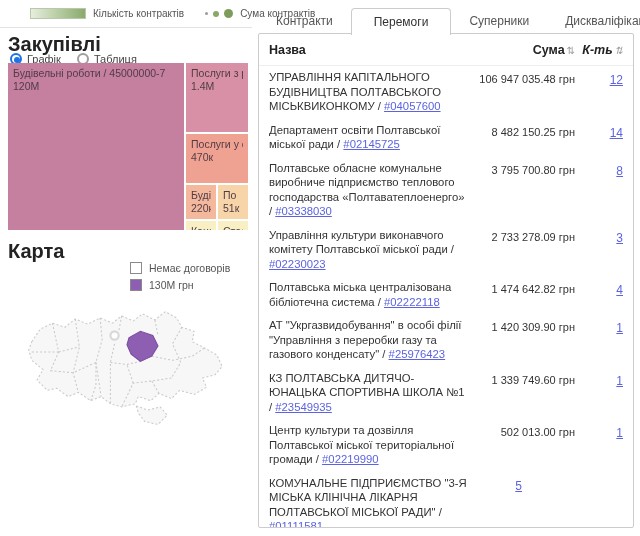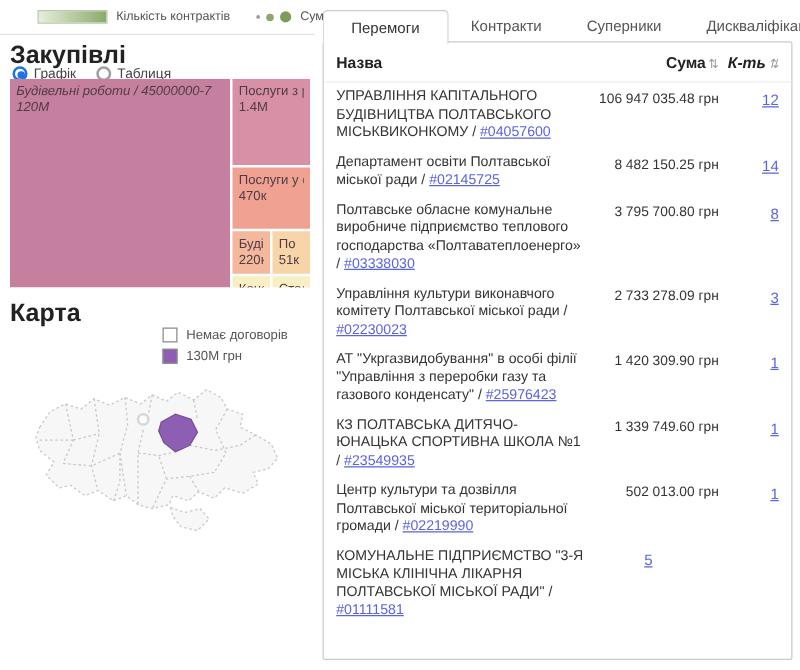--- a/index.html
+++ b/index.html
@@ -86,21 +86,21 @@
         <span class="radio-circle"></span>
         <span>Графік</span>
       </span>
       <span class="radio-item">
         <span class="radio-circle"></span>
         <span>Таблиця</span>
       </span>
     </div>
 
   <div class="treemap" id="treemap">
-      <div class="tm-cell" style="left: 0px; top: 0px; width: 176px; height: 167px; background: rgb(197, 127, 159); font-style: italic;">
+      <div class="tm-cell" style="left: 0px; top: 0px; width: 176px; height: 167px; background: rgb(197, 127, 159);">
         <span class="tm-label">Будівельні роботи / 45000000-7</span>
         <span class="tm-value">120М</span>
       </div>
       <div class="tm-cell" style="left: 178px; top: 0px; width: 62px; height: 69px; background: rgb(216, 144, 166);">
         <span class="tm-label">Послуги з р</span>
         <span class="tm-value">1.4М</span>
       </div>
       <div class="tm-cell" style="left: 178px; top: 71px; width: 62px; height: 49px; background: rgb(240, 162, 146);">
         <span class="tm-label">Послуги у с</span>
         <span class="tm-value">470к</span>
@@ -153,22 +153,22 @@
         <path d="M147,85 L128,88 L110,90 L99,113"></path>
         <path d="M128,88 L135,100 M110,90 L104,72"></path>
         <path d="M69,107 L74,92 L74,70"></path>
       </g>
       <path d="M106,46 L117,40 L129,44 L134,54 L128,64 L117,69 L108,62 L104,53 Z" fill="#8e5eb2" stroke="#7a4d9e" stroke-width="1"></path>
       <circle cx="92" cy="44" r="4" fill="#fdfdfd" stroke="#d8d8d8" stroke-width="2"></circle>
     </svg>
   </div>
 
   <div class="tabs" id="tabs">
+      <div class="tab">Контракти</div>
       <div class="tab active">Перемоги</div>
-      <div class="tab">Контракти</div>
       <div class="tab">Суперники</div>
       <div class="tab">Дискваліфікації</div>
     </div>
 
   <div class="panel">
     <div class="thead">
       <div class="th-name">Назва</div>
       <div class="th-sum sortable">
         <span>Сума</span><span class="sort-icon">⇅</span>
       </div>
@@ -202,20 +202,27 @@
   </div>
 
   <div class="trow">
     <div class="tname">
       <span class="nm">Управління культури виконавчого комітету Полтавської міської ради</span><span class="sep"> / </span><a href="#" class="idlink">#02230023</a>
     </div>
     <div class="tsum">2 733 278.09 грн</div>
     <div class="tcount"><a href="#" class="cntlink">3</a></div>
   </div>
 
+  <div class="trow">
+    <div class="tname">
+      <span class="nm">Полтавська міська централізована бібліотечна система</span><span class="sep"> / </span><a href="#" class="idlink">#02222118</a>
+    </div>
+    <div class="tsum">1 474 642.82 грн</div>
+    <div class="tcount"><a href="#" class="cntlink">4</a></div>
+  </div>
 
   <div class="trow">
     <div class="tname">
       <span class="nm">АТ "Укргазвидобування" в особі філії "Управління з переробки газу та газового конденсату"</span><span class="sep"> / </span><a href="#" class="idlink">#25976423</a>
     </div>
     <div class="tsum">1 420 309.90 грн</div>
     <div class="tcount"><a href="#" class="cntlink">1</a></div>
   </div>
 
   <div class="trow">

